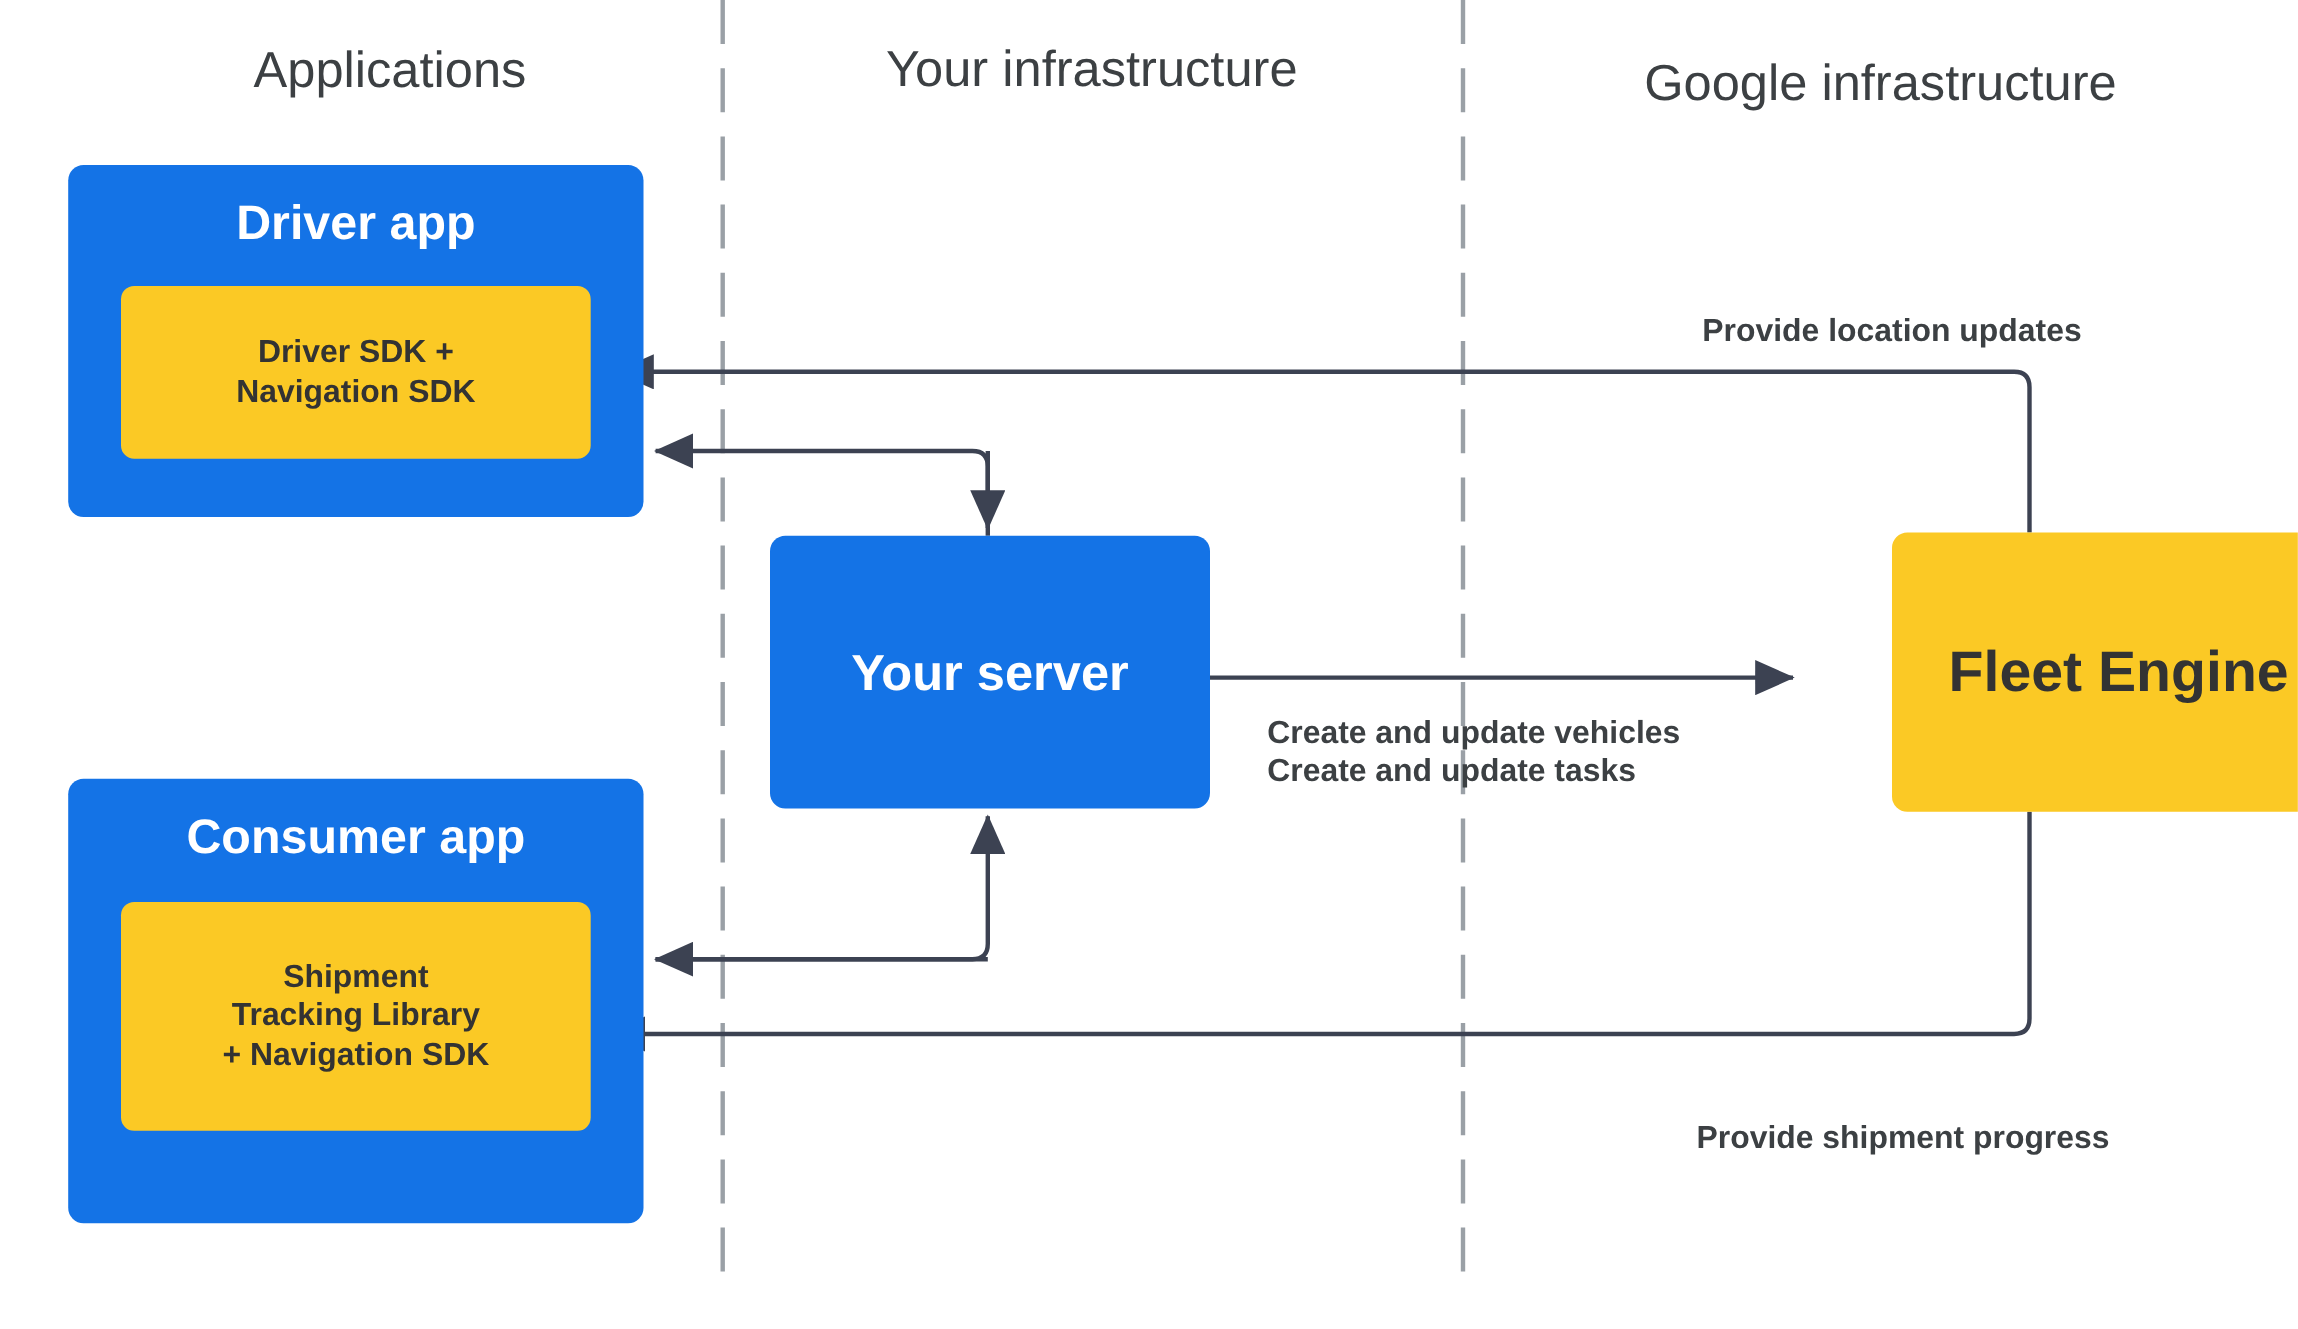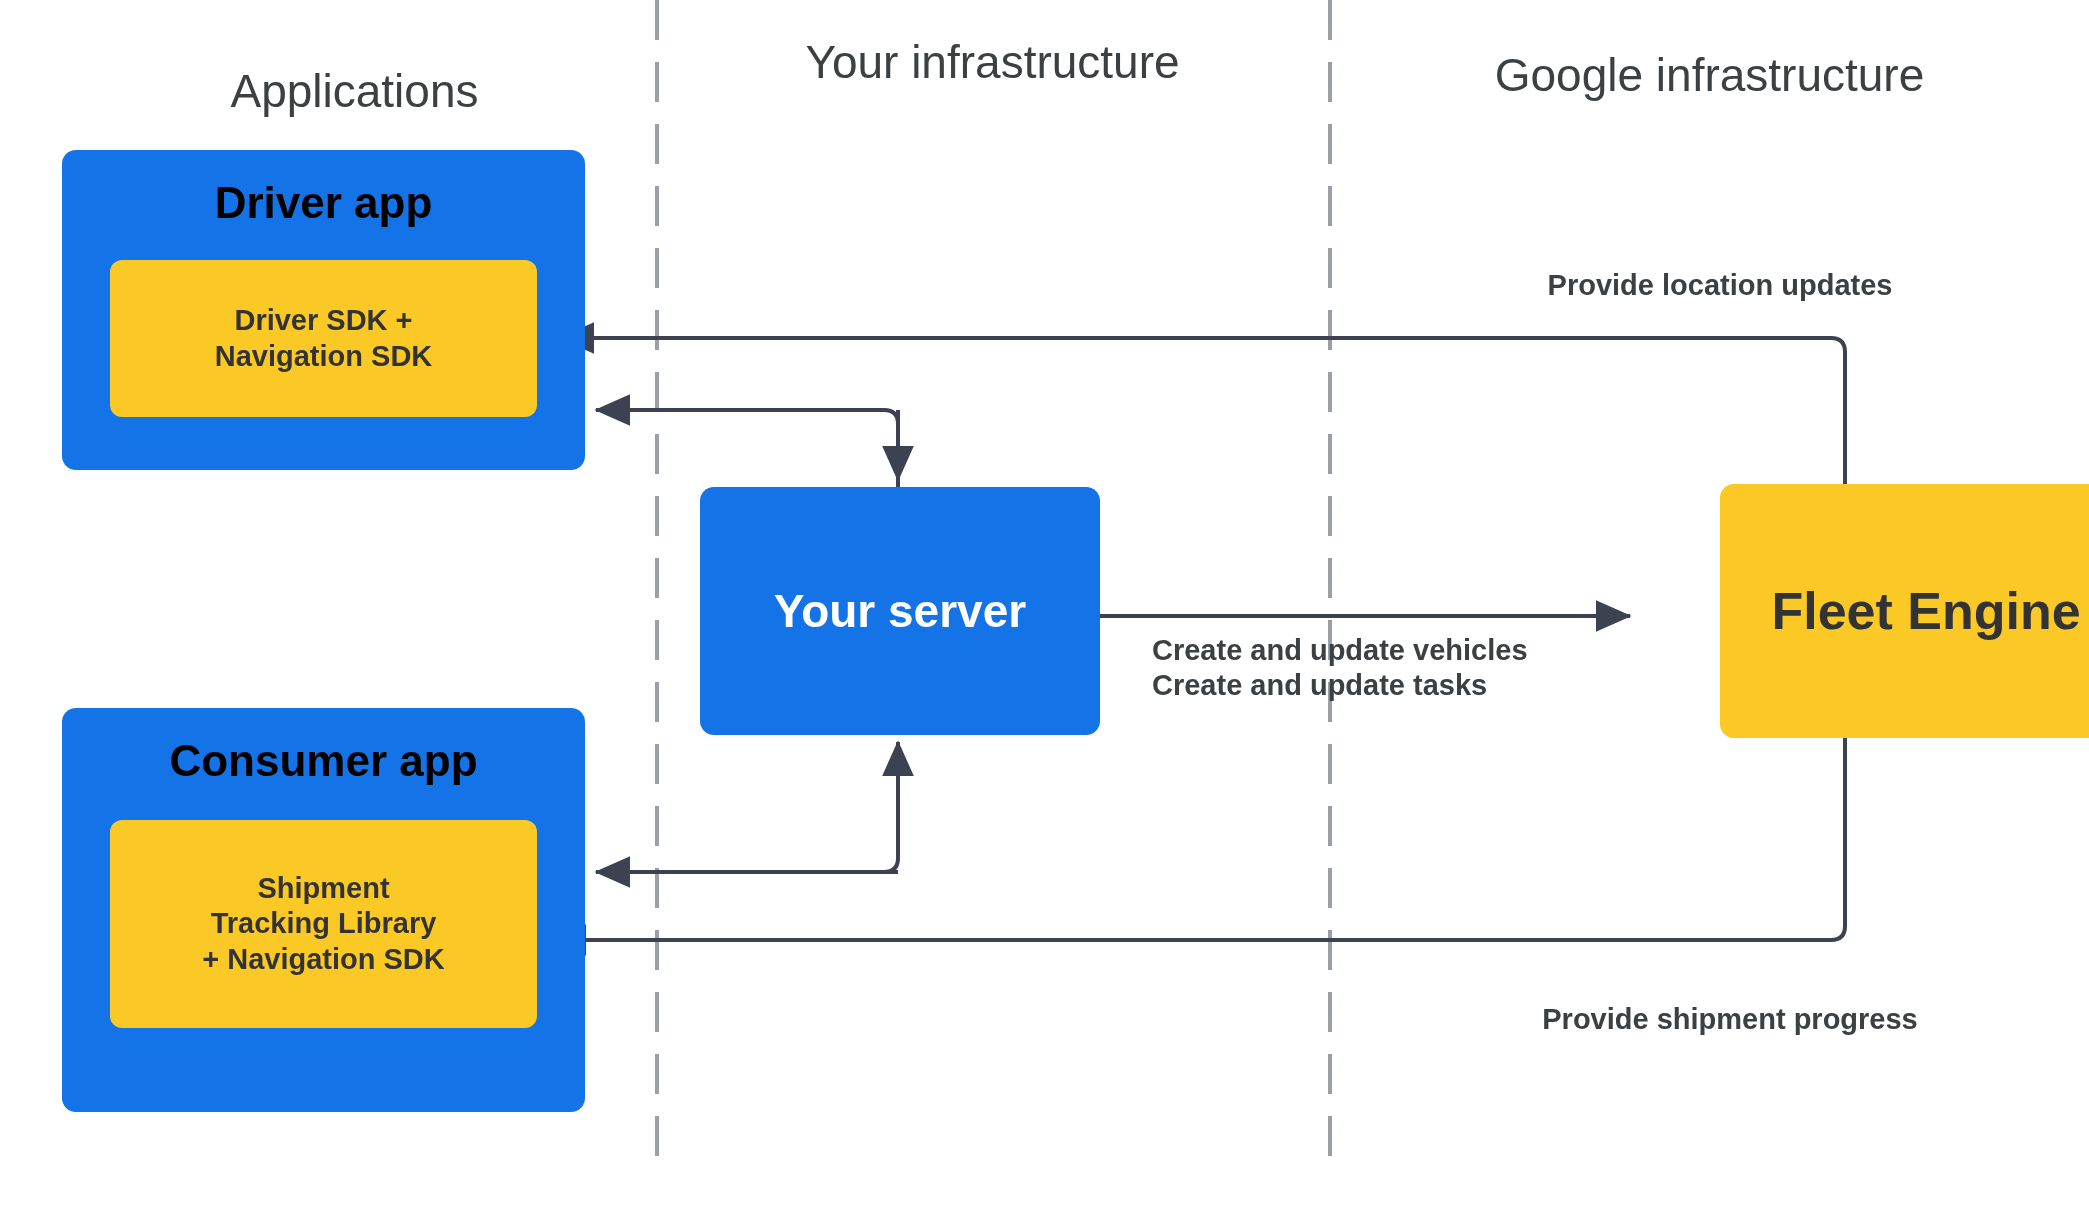--- a/index.html
+++ b/index.html
@@ -37,21 +37,21 @@
     position: absolute;
     background: #1473E6;
     border-radius: 14px;
     box-sizing: border-box;
   }
   .app-title {
     position: absolute;
     left: 0;
     right: 0;
     text-align: center;
-    color: #000000;
+    color: #ffffff;
     font-size: 44px;
     font-weight: bold;
     white-space: nowrap;
   }
   .sdk-box {
     position: absolute;
     background: #FBC925;
     border-radius: 12px;
     display: flex;
     align-items: center;
@@ -94,31 +94,32 @@
     font-weight: bold;
     white-space: nowrap;
   }
   .edge-label {
     position: absolute;
     font-size: 29px;
     font-weight: bold;
     color: #3C4043;
     white-space: nowrap;
     line-height: 1.22;
+    margin-top: 16px;
   }
   .edge-label.center {
     text-align: center;
   }
 </style>
 </head>
 <body>
 
 <div id="diagram-root">
 
-  <div class="col-header" style="left:0px; top:64px; width:709px;">Applications</div>
+  <div class="col-header" style="left:0px; top:36px; width:709px;">Applications</div>
   <div class="col-header" style="left:655px; top:35px; width:675px;">Your infrastructure</div>
   <div class="col-header" style="left:1330px; top:48px; width:759px;">Google infrastructure</div>
 
   <svg class="layer" viewBox="0 0 2089 1208" xmlns="http://www.w3.org/2000/svg">
     <defs>
       <marker id="arrowhead" markerWidth="9" markerHeight="8" refX="8.6" refY="4" orient="auto" markerUnits="strokeWidth">
         <path d="M0,0 L9,4 L0,8 z" fill="#3C4252"></path>
       </marker>
     </defs>
 

